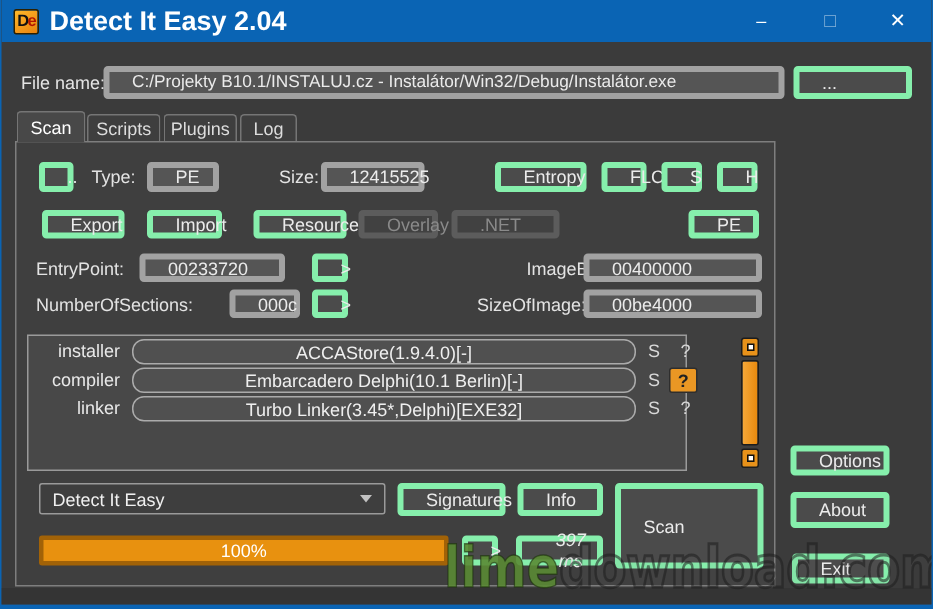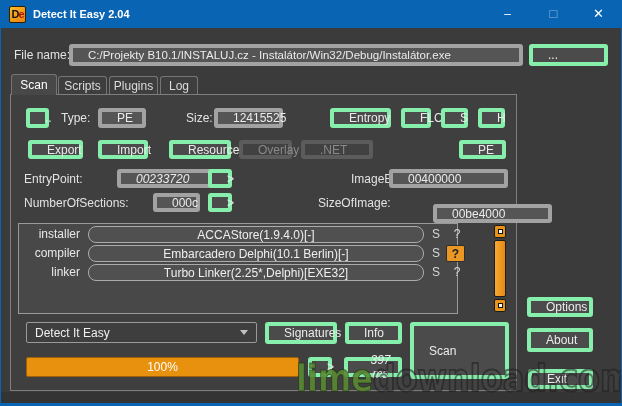--- a/index.html
+++ b/index.html
@@ -10,21 +10,21 @@
     font-family:"Liberation Sans","DejaVu Sans",sans-serif;color:#e3e3e3;font-size:12px;
   }
   .abs{position:absolute;box-sizing:border-box;}
   
   .titlebar{left:0;top:0;width:620px;height:28px;background:#0a64b4;}
   .app-icon{left:8px;top:6px;width:17px;height:17px;background:linear-gradient(145deg,#ffb92a,#e8820e);
     border:1px solid #2c2000;border-radius:2px;text-align:center;line-height:15px;
     font-weight:bold;font-size:11px;letter-spacing:-1px;}
   .app-icon .d{color:#111;}
   .app-icon .e{color:#b21500;}
-  .win-title{left:32px;top:0;height:28px;line-height:28px;color:#fff;font-weight:600;font-size:11px;}
+  .win-title{left:32px;top:0;height:28px;line-height:28px;color:#fff;font-weight:600;font-size:18px;}
   .cap-btn{top:0;width:47px;height:28px;text-align:center;line-height:28px;color:#fff;cursor:default;}
   .cap-max{color:rgba(255,255,255,.5);font-size:13px;}
   .cap-close{font-size:13px;}
   
   .lbl{line-height:19px;color:#e3e3e3;}
   .btn{background:#4b4b4b;border:4px solid #86efac;border-radius:3px;color:#ebebeb;
        text-align:center;display:flex;align-items:center;justify-content:flex-start;cursor:default;padding-left:15px;}
   .btn--light{background:#555555;border-color:#a2a2a2;}
   .btn--disabled{background:#414141;border-color:#5c5c5c;color:#8a8a8a;}
   
@@ -46,21 +46,21 @@
           display:flex;align-items:center;justify-content:center;}
   .sb-dot{width:3px;height:3px;background:#fff;outline:1px solid #111;}
   .sb-thumb{width:10px;flex:1;margin:2px 0;background:linear-gradient(90deg,#f5a839,#e8890d);
           border:1px solid #1d1d1d;border-radius:2px;}
   
   .combo{background:#3e3e3e;border:1px solid #9a9a9a;border-radius:2px;display:flex;
          align-items:center;padding:0 8px;color:#f0f0f0;}
   .combo .arrow{margin-left:auto;width:0;height:0;border-left:4px solid transparent;
          border-right:4px solid transparent;border-top:5px solid #c2c2c2;}
   
-  .progress{background:#e8910f;border:1px solid #a16207;border-radius:2px;color:#fff;
+  .progress{background:#e8910f;border:3px solid #a16207;border-radius:2px;color:#fff;
          display:flex;align-items:center;justify-content:center;}
   .band{background:#343434;}
   
   .watermark{left:295px;top:356px;font-size:38px;font-weight:bold;letter-spacing:0;
          transform:scaleX(.84);transform-origin:left;z-index:50;pointer-events:none;
          font-family:"DejaVu Sans",sans-serif;white-space:nowrap;}
   .wm-green{color:rgba(90,138,52,.9);-webkit-text-stroke:1px rgba(25,45,10,.6);}
   .wm-outline{color:rgba(120,120,120,.08);-webkit-text-stroke:2px rgba(30,30,30,.55);}
 </style>
 </head>
@@ -136,40 +136,40 @@
       <span>Overlay</span>
     </div>
   <div class="abs btn btn--disabled" style="left:300px;top:140px;width:72px;height:19px;">
       <span>.NET</span>
     </div>
   <div class="abs btn" style="left:458px;top:140px;width:47px;height:19px;">
       <span>PE</span>
     </div>
 
   <div class="abs lbl" style="left:23px;top:170px;">EntryPoint:</div>
-  <div class="abs btn btn--light" style="left:116px;top:169px;width:97px;height:19px;font-style:italic;">
+  <div class="abs btn btn--light" style="left:92px;top:169px;width:97px;height:19px;">
       <span>00233720</span>
     </div>
   <div class="abs btn" style="left:207px;top:169px;width:24px;height:19px;">
       <span>&gt;</span>
     </div>
   <div class="abs lbl" style="left:326px;top:170px;margin-left:24px;">ImageBase:</div>
   <div class="abs btn btn--light" style="left:388px;top:169px;width:119px;height:19px;">
       <span>00400000</span>
     </div>
 
   <div class="abs lbl" style="left:23px;top:194px;">NumberOfSections:</div>
   <div class="abs btn btn--light" style="left:152px;top:193px;width:47px;height:19px;">
       <span>000c</span>
     </div>
   <div class="abs btn" style="left:207px;top:193px;width:24px;height:19px;">
       <span>&gt;</span>
     </div>
   <div class="abs lbl" style="left:317px;top:194px;">SizeOfImage:</div>
-  <div class="abs btn btn--light" style="left:388px;top:204px;width:119px;height:19px;margin-left:44px;">
+  <div class="abs btn btn--light" style="left:388px;top:193px;width:119px;height:19px;">
       <span>00be4000</span>
     </div>
 
   <div class="abs list" style="left:17px;top:223px;width:440px;height:91px;">
 
     <div class="abs rowlbl" style="left:3px;top:2px;width:58px;">installer</div>
     <div class="abs pill" style="left:69px;top:2px;width:336px;height:17px;">
         <span>ACCAStore(1.9.4.0)[-]</span>
       </div>
     <div class="abs sq" style="left:410px;top:2px;width:14px;">S</div>
@@ -179,21 +179,21 @@
     <div class="abs pill" style="left:69px;top:21px;width:336px;height:17px;">
         <span>Embarcadero Delphi(10.1 Berlin)[-]</span>
       </div>
     <div class="abs sq" style="left:410px;top:21px;width:14px;">S</div>
     <div class="abs q-orange" style="left:427px;top:21px;width:19px;height:17px;">
         <span>?</span>
       </div>
 
     <div class="abs rowlbl" style="left:3px;top:40px;width:58px;">linker</div>
     <div class="abs pill" style="left:69px;top:40px;width:336px;height:17px;">
-        <span>Turbo Linker(2.25*,Delphi)[EXE32]</span>
+        <span>Turbo Linker(3.45*,Delphi)[EXE32]</span>
       </div>
     <div class="abs sq" style="left:410px;top:40px;width:14px;">S</div>
     <div class="abs sq" style="left:431px;top:40px;width:14px;">?</div>
 
     <div class="abs sbar" style="left:475px;top:1px;width:10px;height:87px;">
       <div class="sb-box">
           <span class="sb-dot"></span>
         </div>
       <div class="sb-thumb"></div>
       <div class="sb-box">

